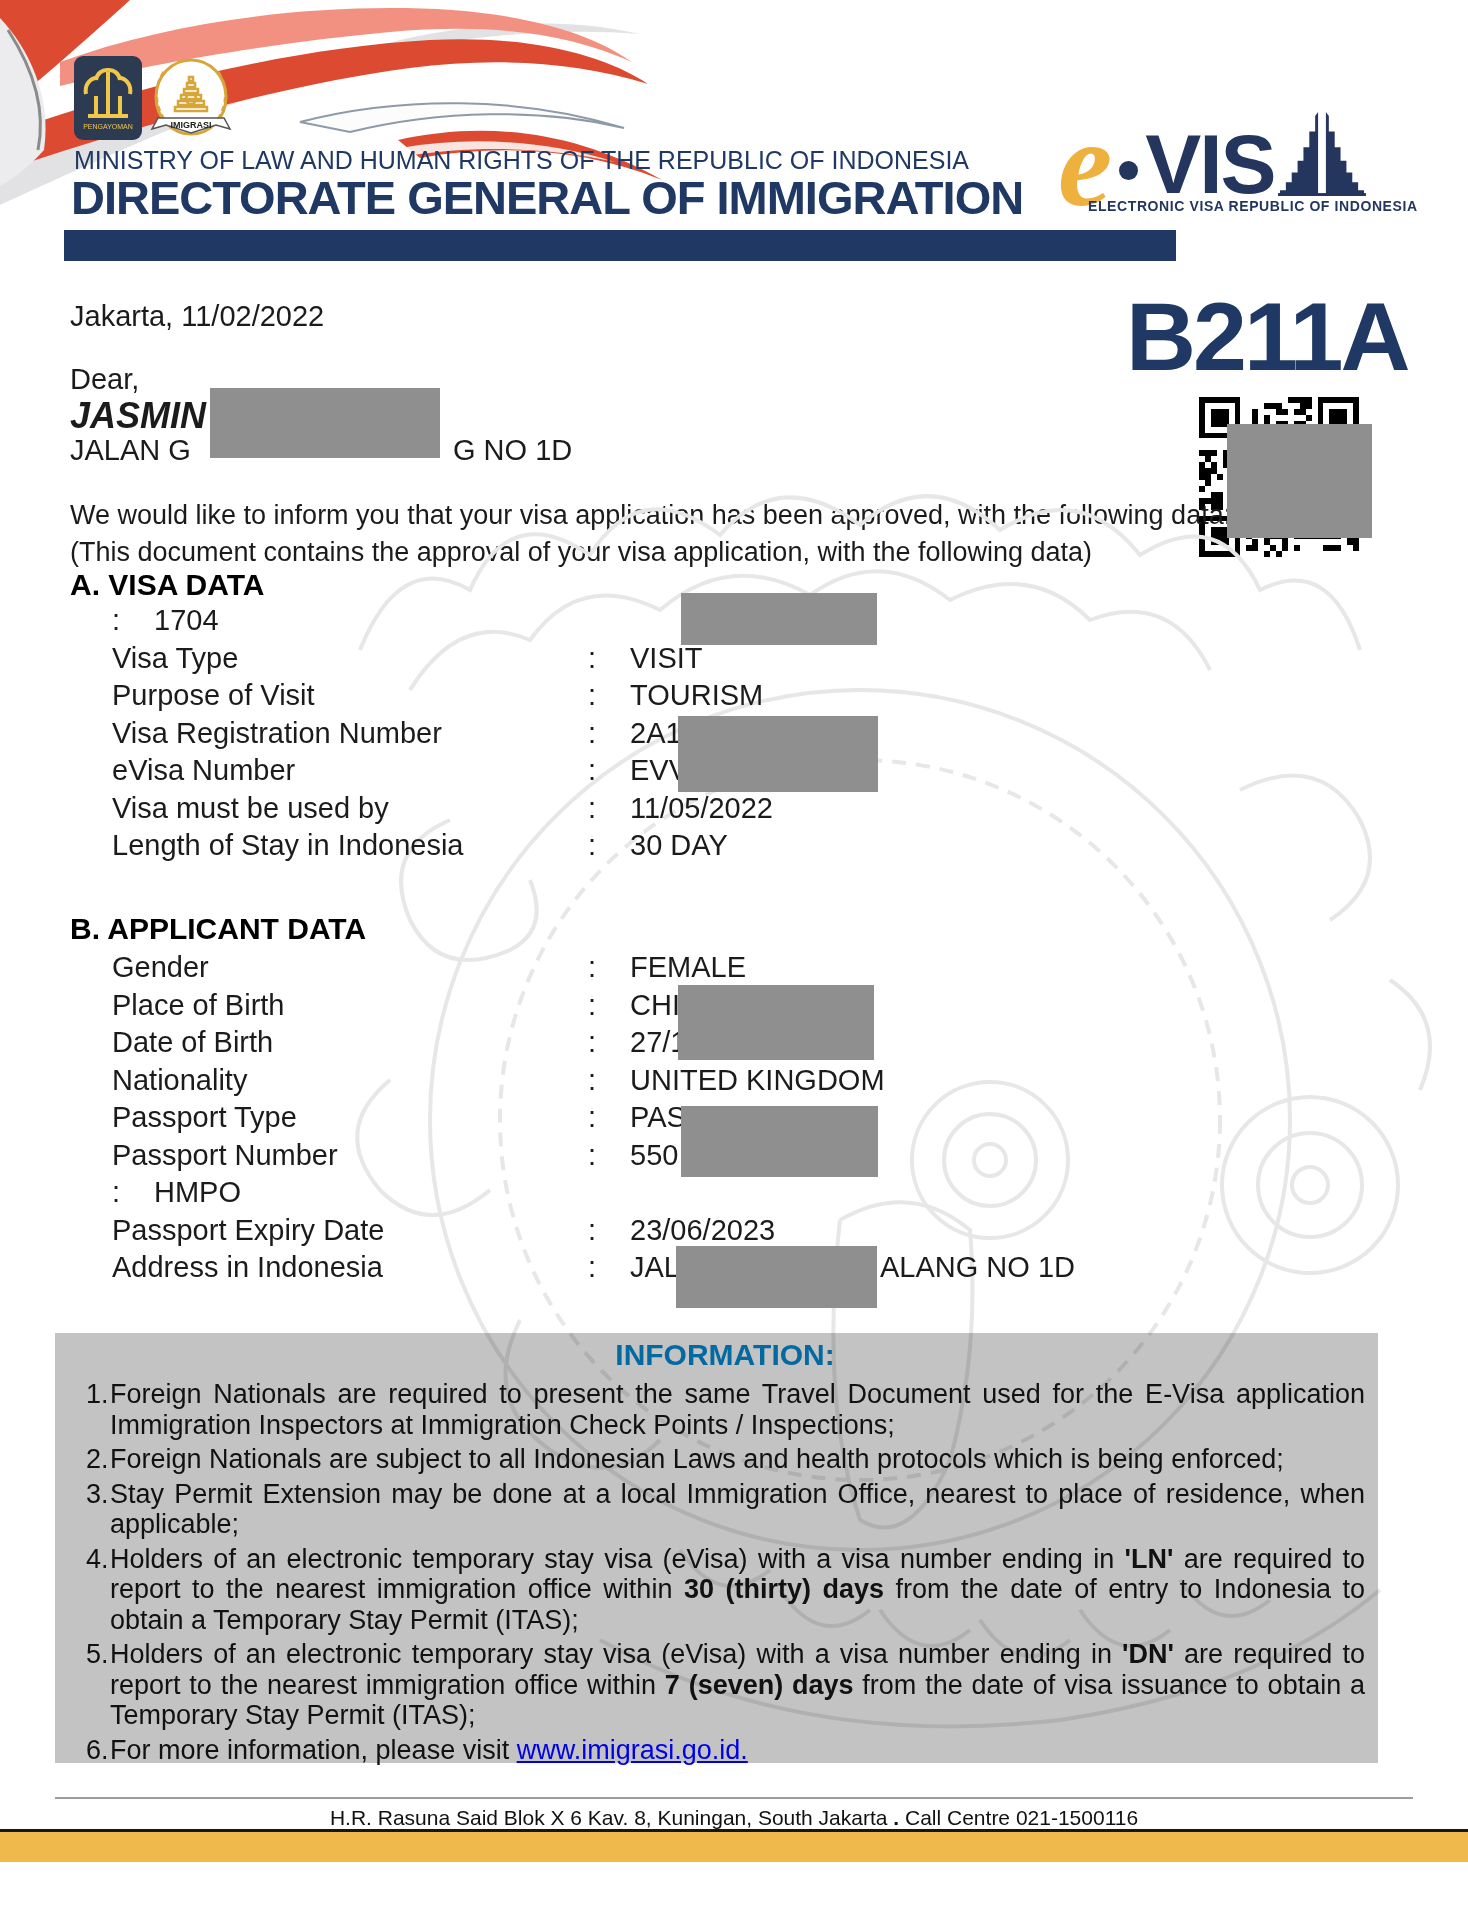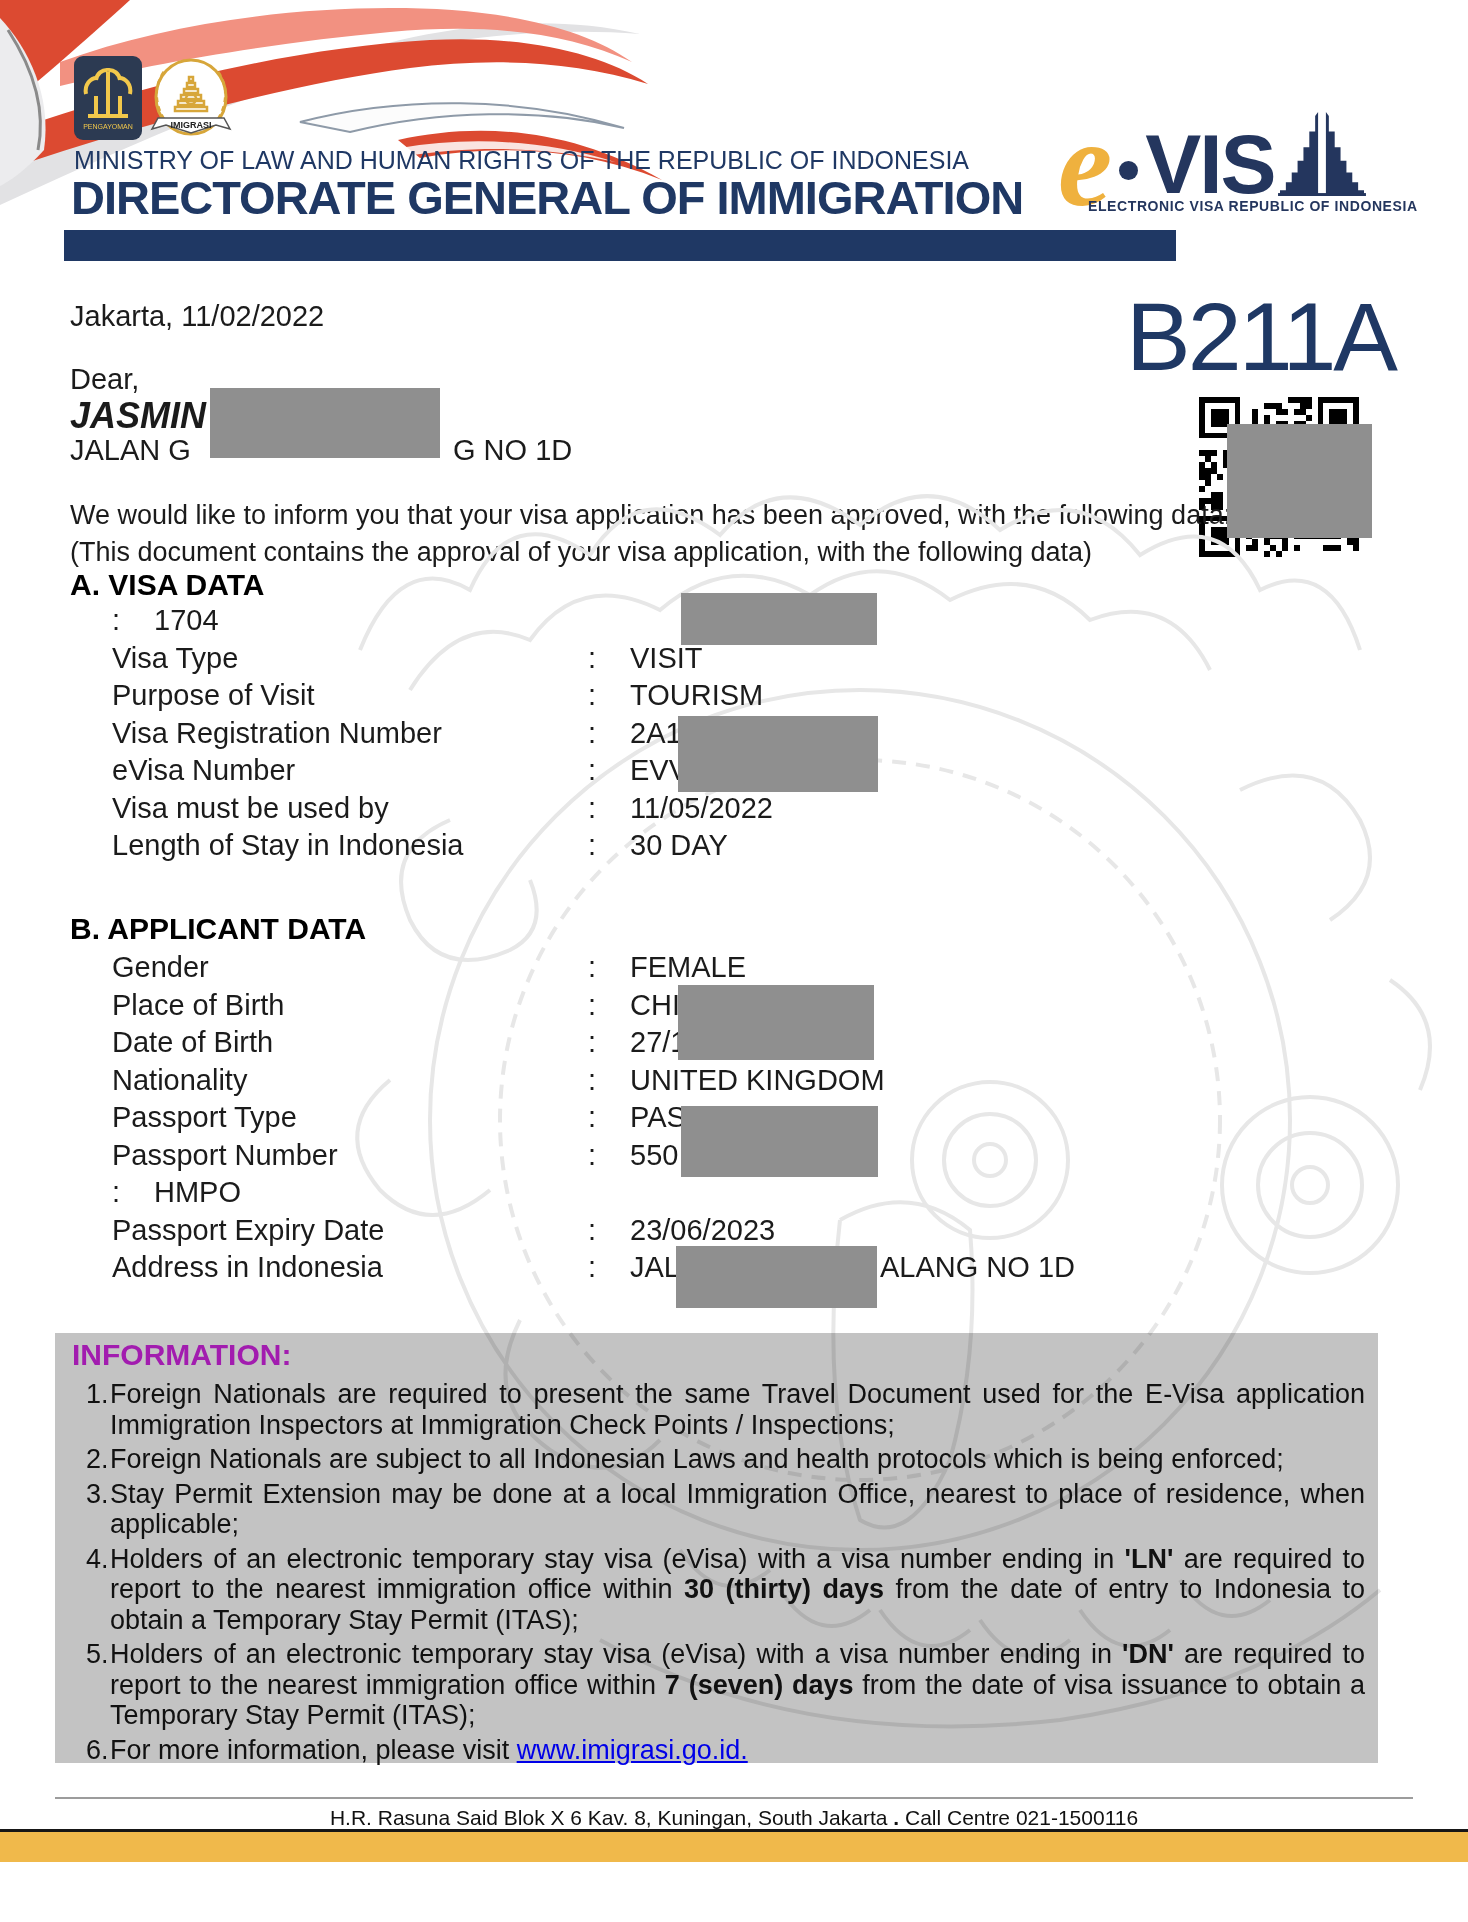--- a/index.html
+++ b/index.html
@@ -16,21 +16,21 @@
   .navy-bar{left:64px;top:230px;width:1112px;height:31px;background:#1f3864;}
   .evisa-logo{left:1058px;top:112px;display:flex;align-items:flex-end;}
   .evisa-e{font-family:"Liberation Serif",serif;font-style:italic;font-weight:bold;
         font-size:122px;line-height:0.62;color:#efb13e;margin-bottom:-4px;}
   .evisa-dot{width:19px;height:19px;border-radius:50%;background:#24365e;margin:0 7px 18px 7px;}
   .evisa-visa{font-size:84px;line-height:0.78;font-weight:bold;color:#24365e;letter-spacing:-2px;}
   .evisa-caption{left:1056px;top:198px;width:324px;text-align:center;font-size:14px;
         font-weight:bold;color:#24365e;letter-spacing:0.6px;white-space:nowrap;padding-left:32px;}
   
   .date-line{left:70px;top:300px;font-size:29px;}
-  .b211a{left:1126px;top:288px;font-size:97px;font-weight:400;color:#1f3864;letter-spacing:-3px;line-height:1;}
+  .b211a{left:1126px;top:288px;font-size:97px;font-weight:700;color:#1f3864;letter-spacing:-3px;line-height:1;}
   .qr{left:1198px;top:397px;}
   .salutation{left:70px;top:363px;font-size:29px;}
   .recipient-name{left:70px;top:395px;font-size:36px;font-weight:bold;font-style:italic;}
   .recipient-address{left:70px;top:434px;font-size:29px;}
   .addr-suffix{position:absolute;left:383px;top:0;white-space:nowrap;}
   .intro{left:70px;top:497px;font-size:27px;line-height:37px;white-space:nowrap;}
   
   .section-heading{font-size:30px;font-weight:bold;color:#000;white-space:nowrap;}
   .sec-a{left:70px;top:568px;}
   .sec-b{left:70px;top:912px;}
@@ -46,21 +46,21 @@
   .redact{background:#8f8f8f;z-index:6;}
   .box-name{left:210px;top:388px;width:230px;height:70px;}
   .box-id{left:681px;top:593px;width:196px;height:52px;}
   .box-visa{left:678px;top:716px;width:200px;height:76px;}
   .box-birth{left:678px;top:985px;width:196px;height:75px;}
   .box-pass{left:681px;top:1106px;width:197px;height:71px;}
   .box-addr{left:676px;top:1246px;width:201px;height:62px;}
   .box-qr{left:1227px;top:424px;width:145px;height:114px;}
   
   .info-box{left:55px;top:1333px;width:1323px;height:430px;background:rgba(0,0,0,0.235);z-index:2;}
-  .info-heading{margin:6px 0 8px 17px;font-size:30px;font-weight:bold;line-height:32px;color:#a21caf;}
+  .info-heading{margin:6px 0 8px 17px;font-size:30px;font-weight:bold;line-height:32px;color:#0369a1;text-align:center;}
   .info-items{margin-top:6px;}
   .info-item{position:relative;padding-left:55px;margin-top:4px;font-size:27px;line-height:30.5px;
         text-align:justify;width:1255px;color:#111;}
   .info-num{position:absolute;left:31px;top:0;}
   .lnk{color:#0000e8;text-decoration:underline;cursor:pointer;}
   
   .footer-rule{left:55px;top:1797px;width:1358px;height:2px;background:#9c9c9c;}
   .footer-line{left:55px;top:1806px;width:1358px;text-align:center;font-size:21px;color:#111;}
   .black-line{left:0;top:1829px;width:1468px;height:3px;background:#161616;}
   .gold-bar{left:0;top:1832px;width:1468px;height:30px;background:#f0b94b;}

